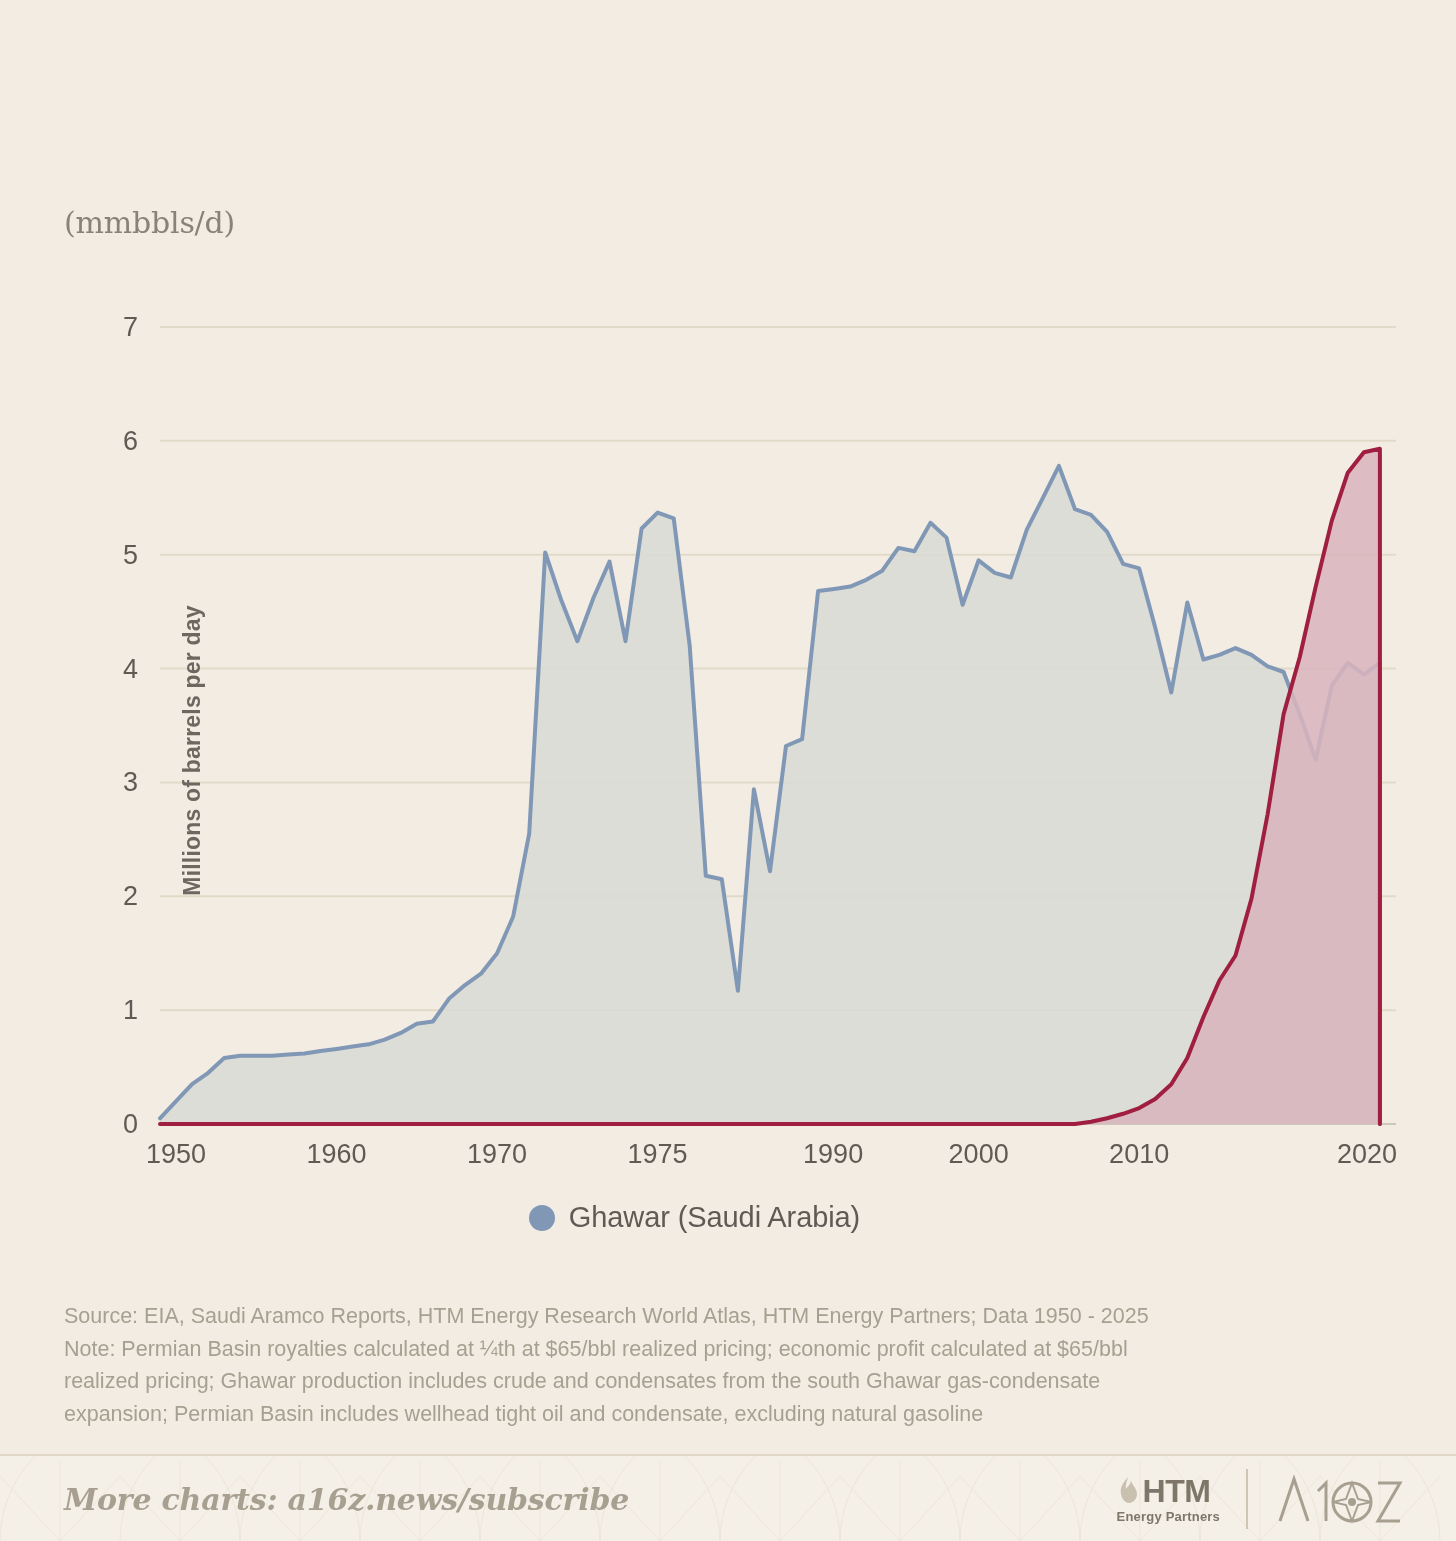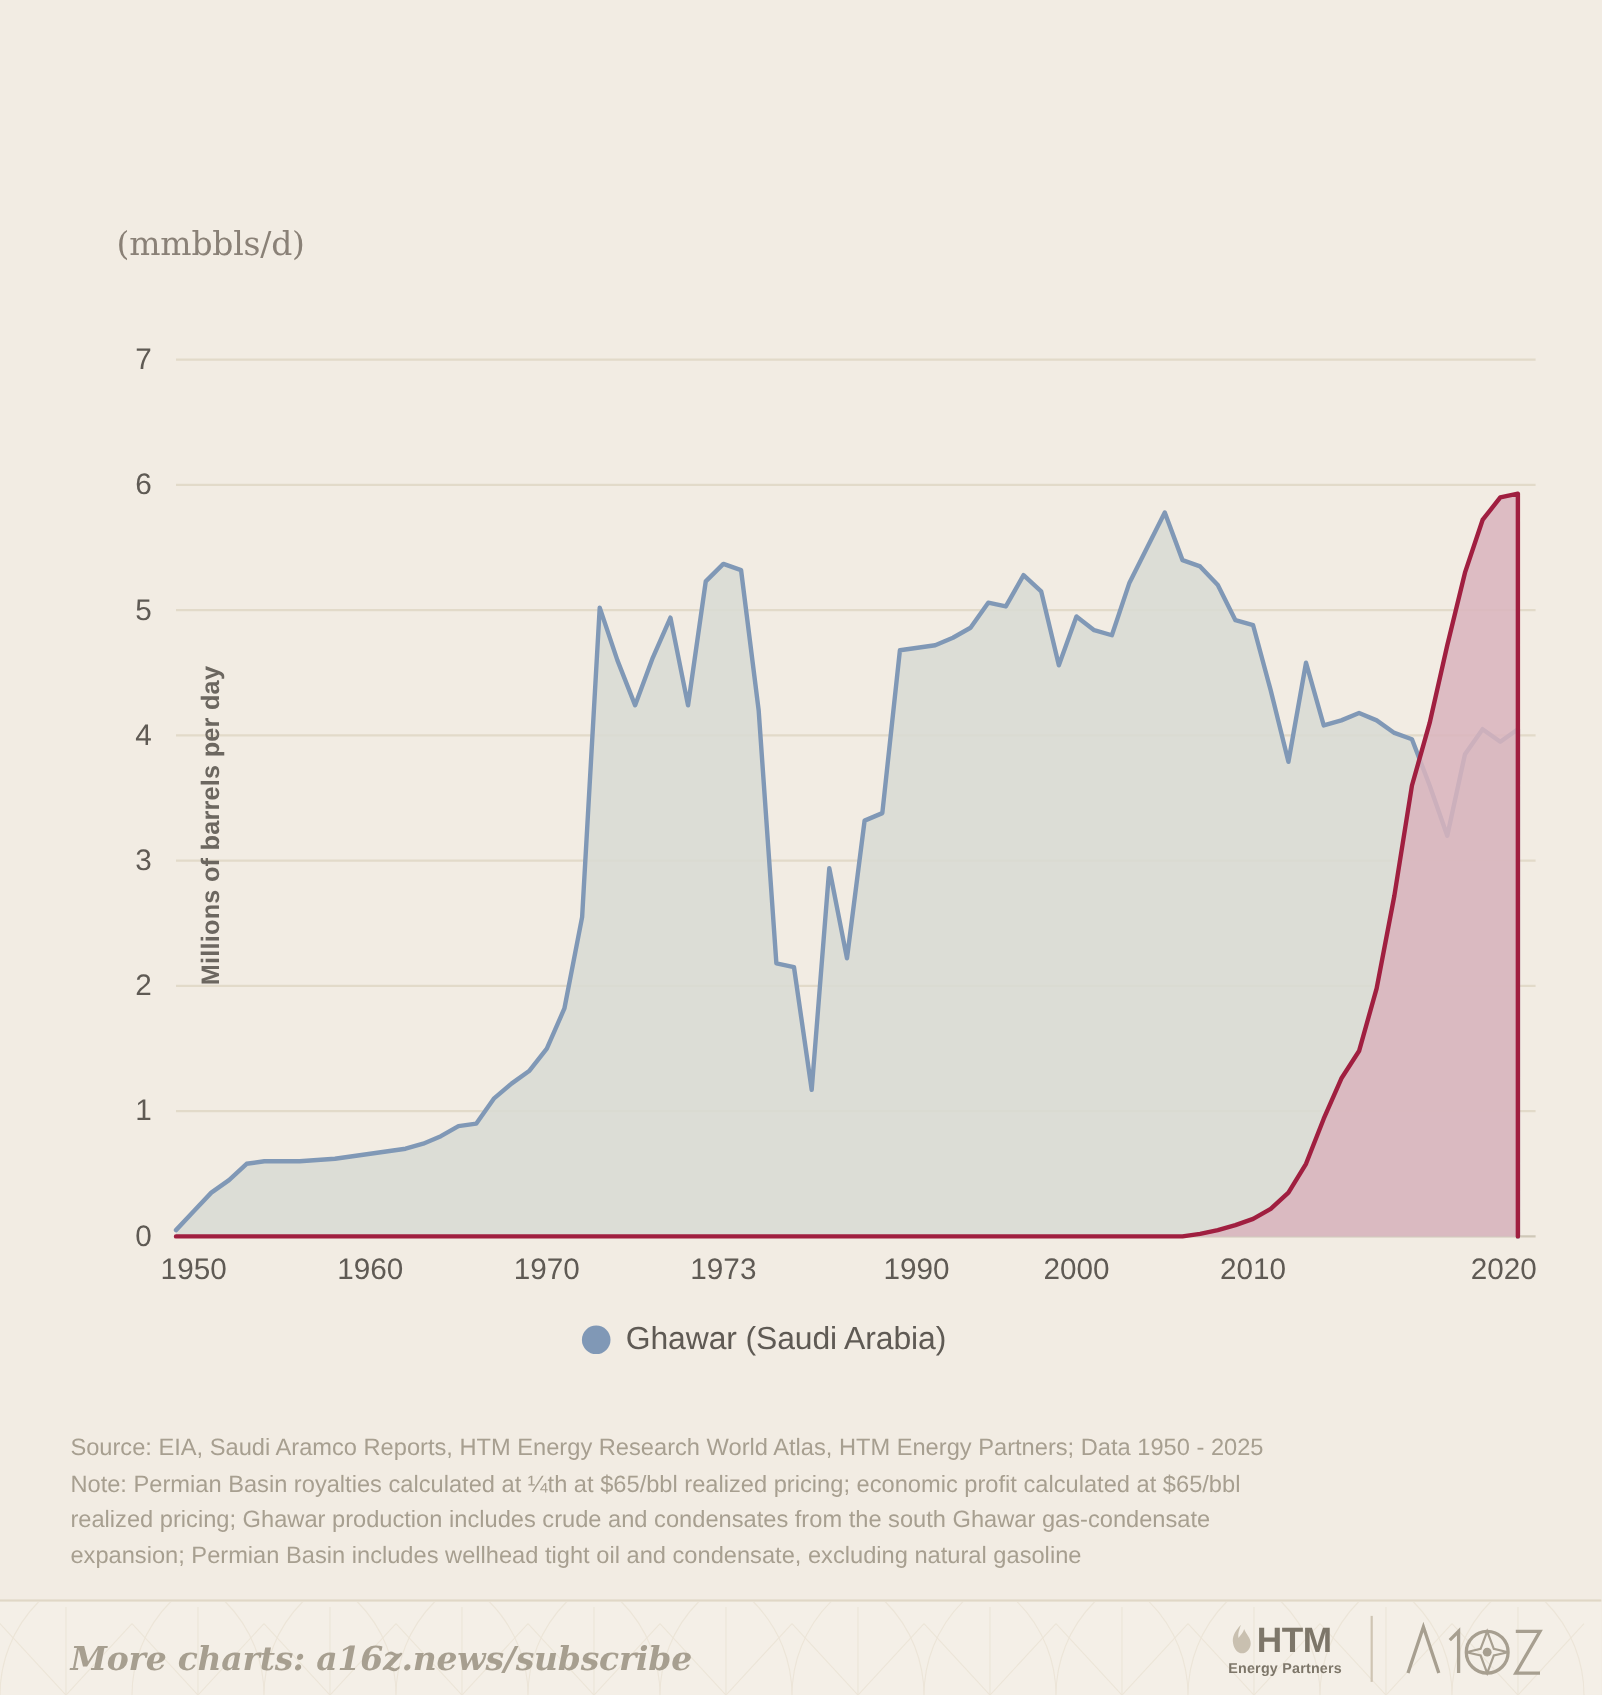--- a/index.html
+++ b/index.html
@@ -34,21 +34,20 @@
     white-space: pre-line;
   }
   .subtitle {
     position: absolute;
     left: 64px;
     top: 205px;
     font-family: "DejaVu Serif", serif;
     font-size: 30px;
     color: #8a8177;
     letter-spacing: -0.2px;
-    margin-left: 42px;
   }
 
   
   .chart-area {
     position: absolute;
     left: 0;
     top: 0;
     width: 1456px;
     height: 1200px;
   }
@@ -155,21 +154,20 @@
     position: absolute;
     left: 64px;
     top: 50%;
     transform: translateY(-50%);
     font-family: "DejaVu Serif", serif;
     font-style: italic;
     font-weight: bold;
     font-size: 30px;
     color: #a79f90;
     letter-spacing: -0.2px;
-    margin-top: 10px;
   }
   .footer-logos {
     position: absolute;
     right: 52px;
     top: 50%;
     transform: translateY(-50%);
     display: flex;
     align-items: center;
     gap: 26px;
   }
@@ -249,21 +247,21 @@
         <div class="y-tick" style="top: 782.429px;">3</div>
         <div class="y-tick" style="top: 668.571px;">4</div>
         <div class="y-tick" style="top: 554.714px;">5</div>
         <div class="y-tick" style="top: 440.857px;">6</div>
         <div class="y-tick" style="top: 327px;">7</div>
       </div>
     <div id="x-ticks">
         <div class="x-tick" style="left: 176.052px;">1950</div>
         <div class="x-tick" style="left: 336.571px;">1960</div>
         <div class="x-tick" style="left: 497.091px;">1970</div>
-        <div class="x-tick" style="left: 657.61px;">1973</div>
+        <div class="x-tick" style="left: 657.61px;">1975</div>
         <div class="x-tick" style="left: 818.13px; margin-left: 15px;">1990</div>
         <div class="x-tick" style="left: 978.649px; text-align: center;">2000</div>
         <div class="x-tick" style="left: 1139.17px;">2010</div>
         <div class="x-tick" style="left: 1367px;">2020</div>
       </div>
   </div>
 
   <div class="legend" id="legend">
       <div class="legend-item">
         <span class="legend-dot" style="background: rgb(128, 152, 182);"></span>

